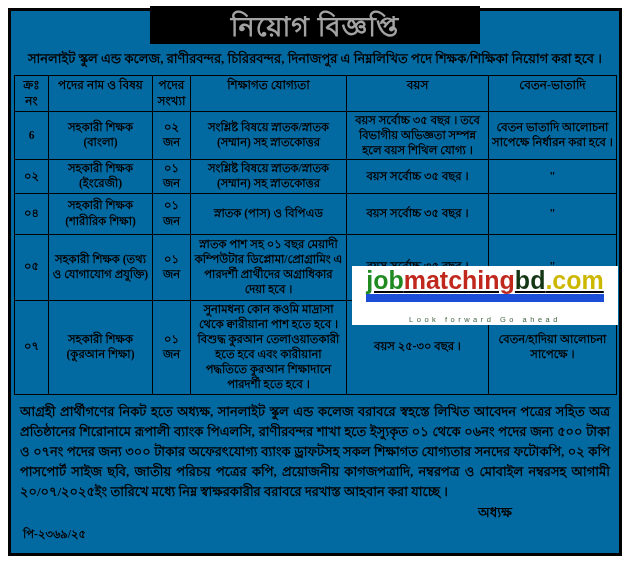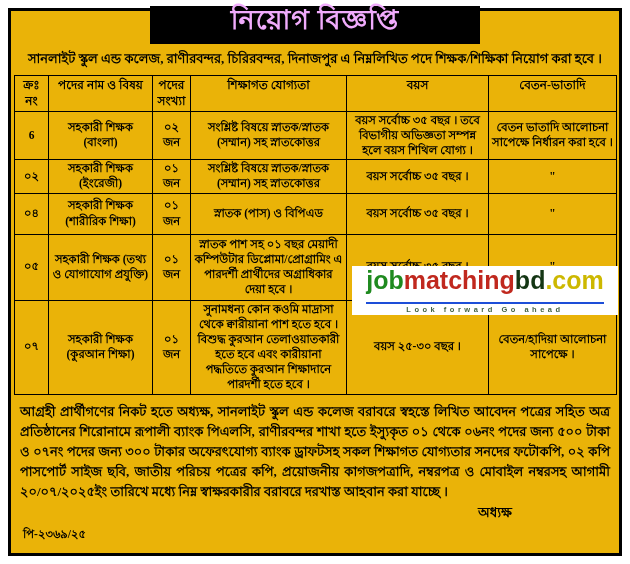--- a/index.html
+++ b/index.html
@@ -3,27 +3,27 @@
 <meta charset="utf-8">
 <style>
   html,body{margin:0;padding:0;background:#e8e8e8;}
   .page{
     position:relative;width:630px;height:564px;background:#ffffff;
     font-family:"Liberation Serif","DejaVu Serif",serif;color:#000;
     overflow:hidden;
   }
   .frame{
     position:absolute;left:8px;top:8px;right:8px;bottom:8px;
-    border:3px solid #000;background:#eab308;
+    border:3px solid #000;background:#0369a1;
     box-sizing:border-box;padding:36px 3px 0 3px;
   }
   .title-box{
     position:absolute;left:50%;top:6px;transform:translateX(-50%);
-    background:#000;color:#f0abfc;width:330px;height:38px;
-    display:flex;align-items:flex-end;justify-content:center;
+    background:#000;color:#a3a3a3;width:330px;height:38px;
+    display:flex;align-items:flex-start;justify-content:center;
     font-size:27px;font-weight:bold;z-index:3;letter-spacing:1px;
   }
   .subtitle{
     font-size:13px;font-weight:bold;text-align:center;white-space:nowrap;
     margin-top:2px;
   }
   .subtitle .org{font-weight:800;}
   table.jobs{
     border-collapse:collapse;width:602px;margin:5px auto 0 auto;
     table-layout:fixed;font-size:11.5px;line-height:1.32;font-weight:600;
@@ -48,29 +48,29 @@
   .ref{
     position:absolute;left:12px;bottom:8px;font-size:11.5px;font-weight:600;
   }
   .watermark{
     position:absolute;left:352px;top:266px;width:266px;z-index:2;
     background:#fff;text-align:center;padding:2px 0 1px 0;
     font-family:"Liberation Sans","DejaVu Sans",sans-serif;
   }
   .wm-main{
     font-size:25px;font-weight:bold;letter-spacing:0px;line-height:1.0;
-    display:inline-block;border-bottom:2px solid #1d4ed8;padding-bottom:9px;
+    display:inline-block;border-bottom:8px solid #1d4ed8;padding-bottom:1px;text-decoration:underline;
   }
   .wm-job{color:#1f8a1f;}
   .wm-matching{color:#c0281e;}
   .wm-bd{color:#143614;}
   .wm-com{color:#cdb800;}
   .wm-tagline{
-    font-size:7.5px;letter-spacing:3.5px;color:#3f5f3f;font-weight:bold;
-    margin-top:1px;white-space:nowrap;
+    font-size:7.5px;letter-spacing:3.5px;color:#3f5f3f;font-weight:normal;
+    margin-top:13px;white-space:nowrap;
   }
 </style>
 </head>
 <body>
 
 <div class="page">
   <div class="frame">
 
     <div class="subtitle">
       <span class="org">সানলাইট স্কুল এন্ড কলেজ,</span><span> রাণীরবন্দর, চিরিরবন্দর, দিনাজপুর এ নিম্নলিখিত পদে শিক্ষক/শিক্ষিকা নিয়োগ করা হবে ।</span>

